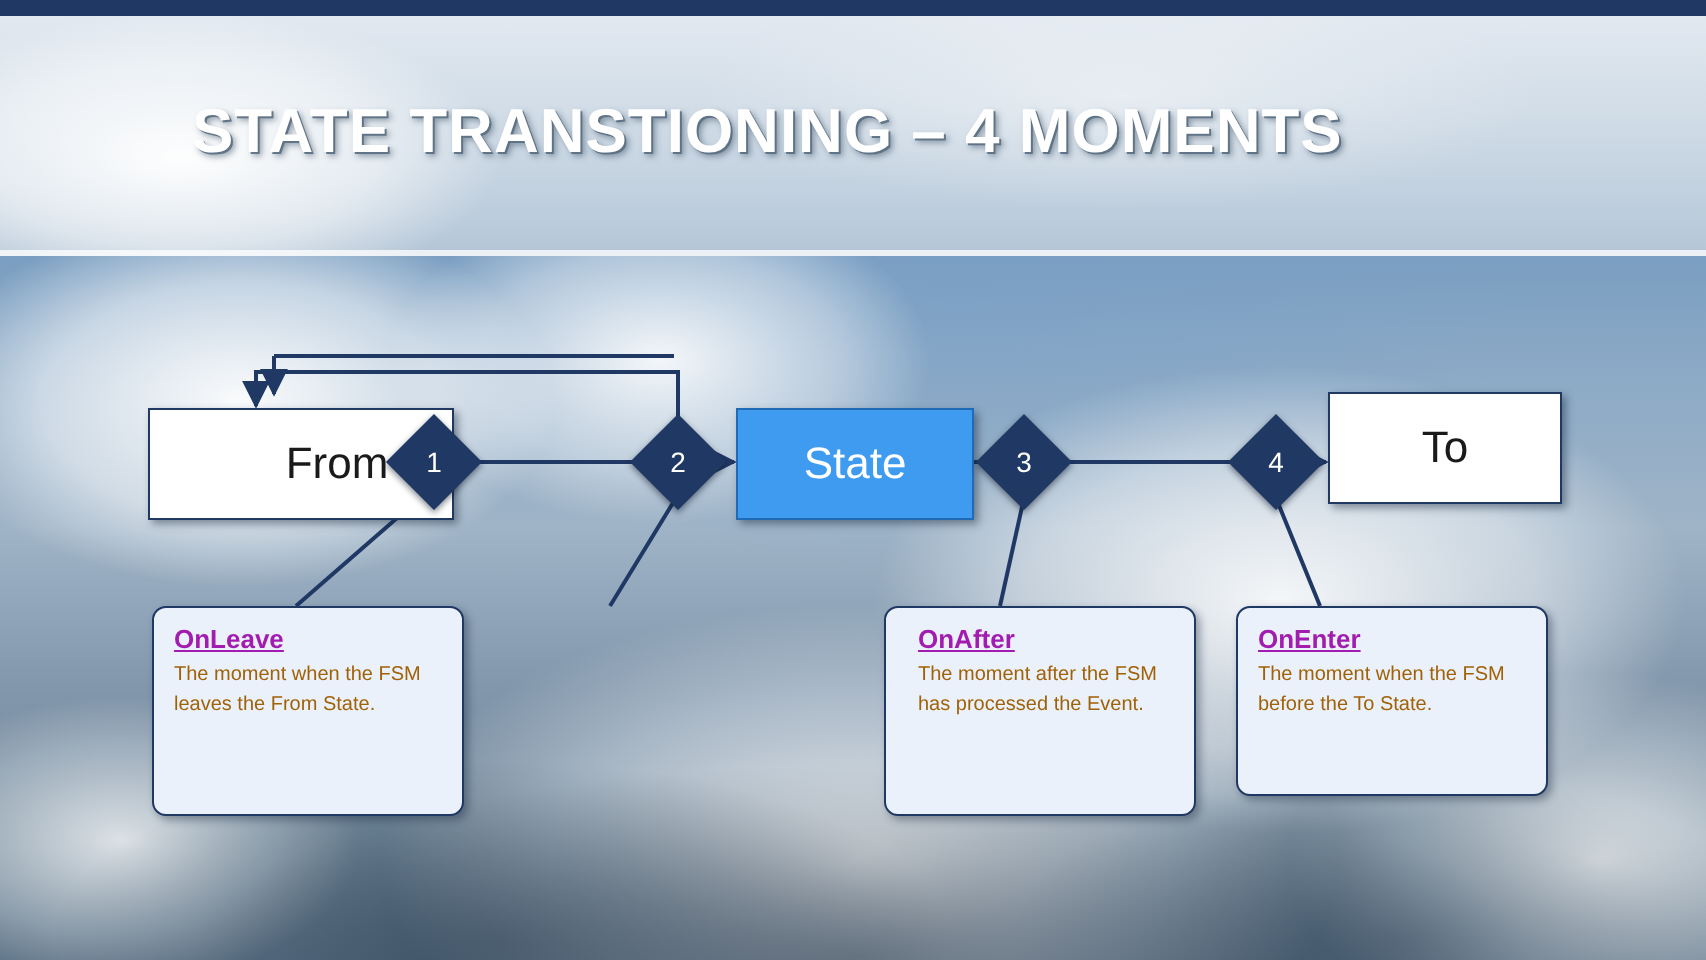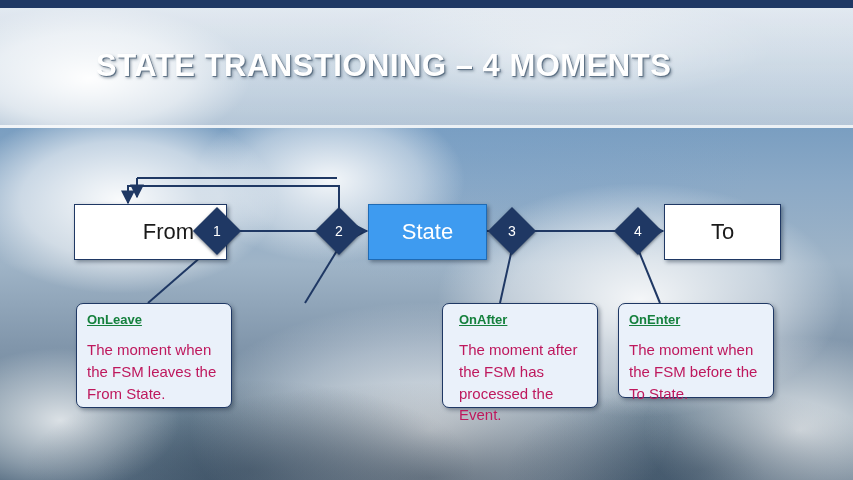--- a/index.html
+++ b/index.html
@@ -139,29 +139,29 @@
     position: absolute;
     width: 156px;
     background: #eaf1fa;
     border: 1px solid #1f3864;
     border-radius: 7px;
     box-shadow: 2px 2px 4px rgba(20,35,55,0.4);
     padding: 8px 10px 10px 10px;
     box-sizing: border-box;
   }
   .callout .c-title {
-    color: #15803d;
+    color: #a21caf;
     font-size: 13px;
     font-weight: bold;
     text-decoration: underline;
-    margin-bottom: 12px;
+    margin-bottom: 4px;
   }
   .callout .c-text {
-    color: #be185d;
-    font-size: 15px;
+    color: #a16207;
+    font-size: 10px;
     line-height: 1.45;
   }
 </style>
 </head>
 <body>
 
 <div id="slide">
 
   <div class="bg"></div>
   <div class="bg-dark"></div>
@@ -197,21 +197,21 @@
     </svg>
 
     <div class="state-box" style="left:74px; top:204px; width:115px; height:54px;padding-left:36px;">
       <span>From</span>
     </div>
 
     <div class="event-box" style="left:368px; top:204px; width:117px; height:54px;">
       <span>State</span>
     </div>
 
-    <div class="state-box" style="left:664px; top:204px; width:115px; height:54px;">
+    <div class="state-box" style="left:664px; top:196px; width:115px; height:54px;">
       <span>To</span>
     </div>
 
     <div class="moment" style="left:200px; top:214px;">
       <span>1</span>
     </div>
     <div class="moment" style="left:322px; top:214px;">
       <span>2</span>
     </div>
     <div class="moment" style="left:495px; top:214px;">

